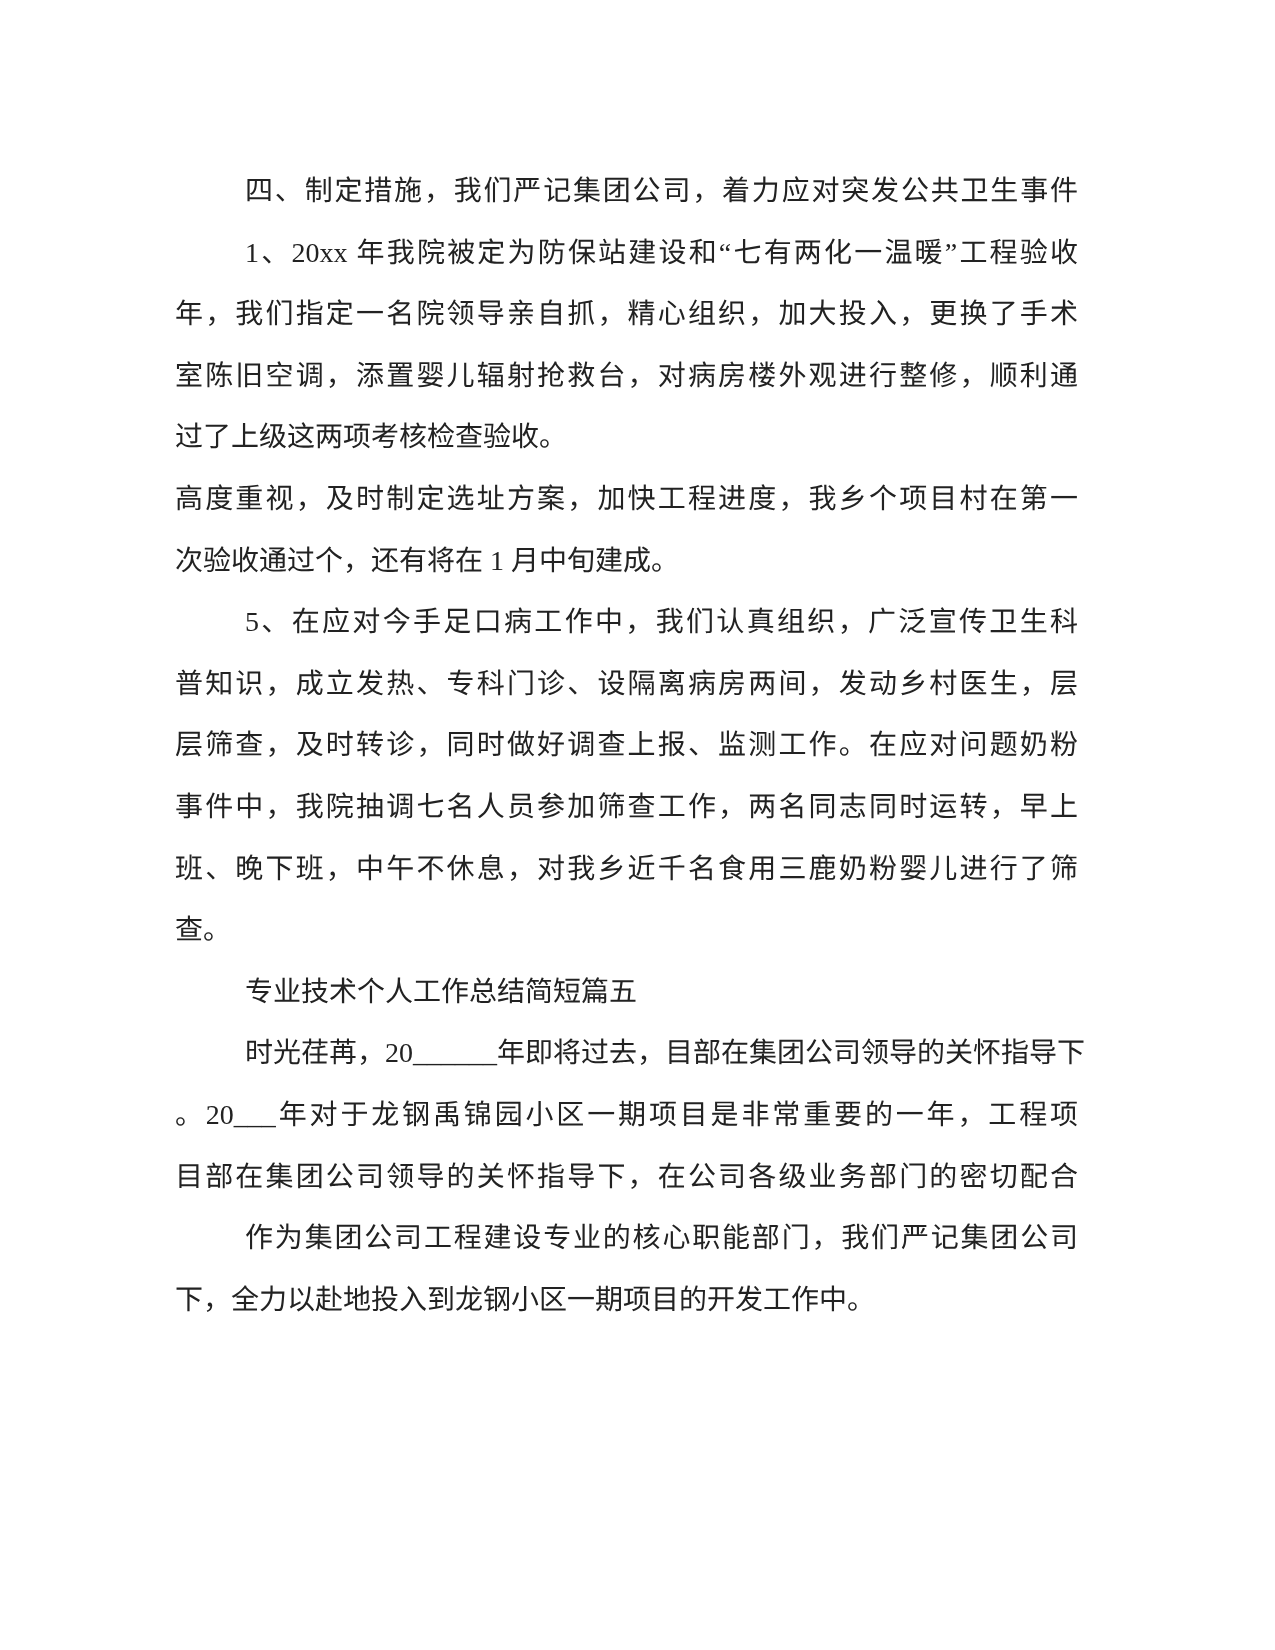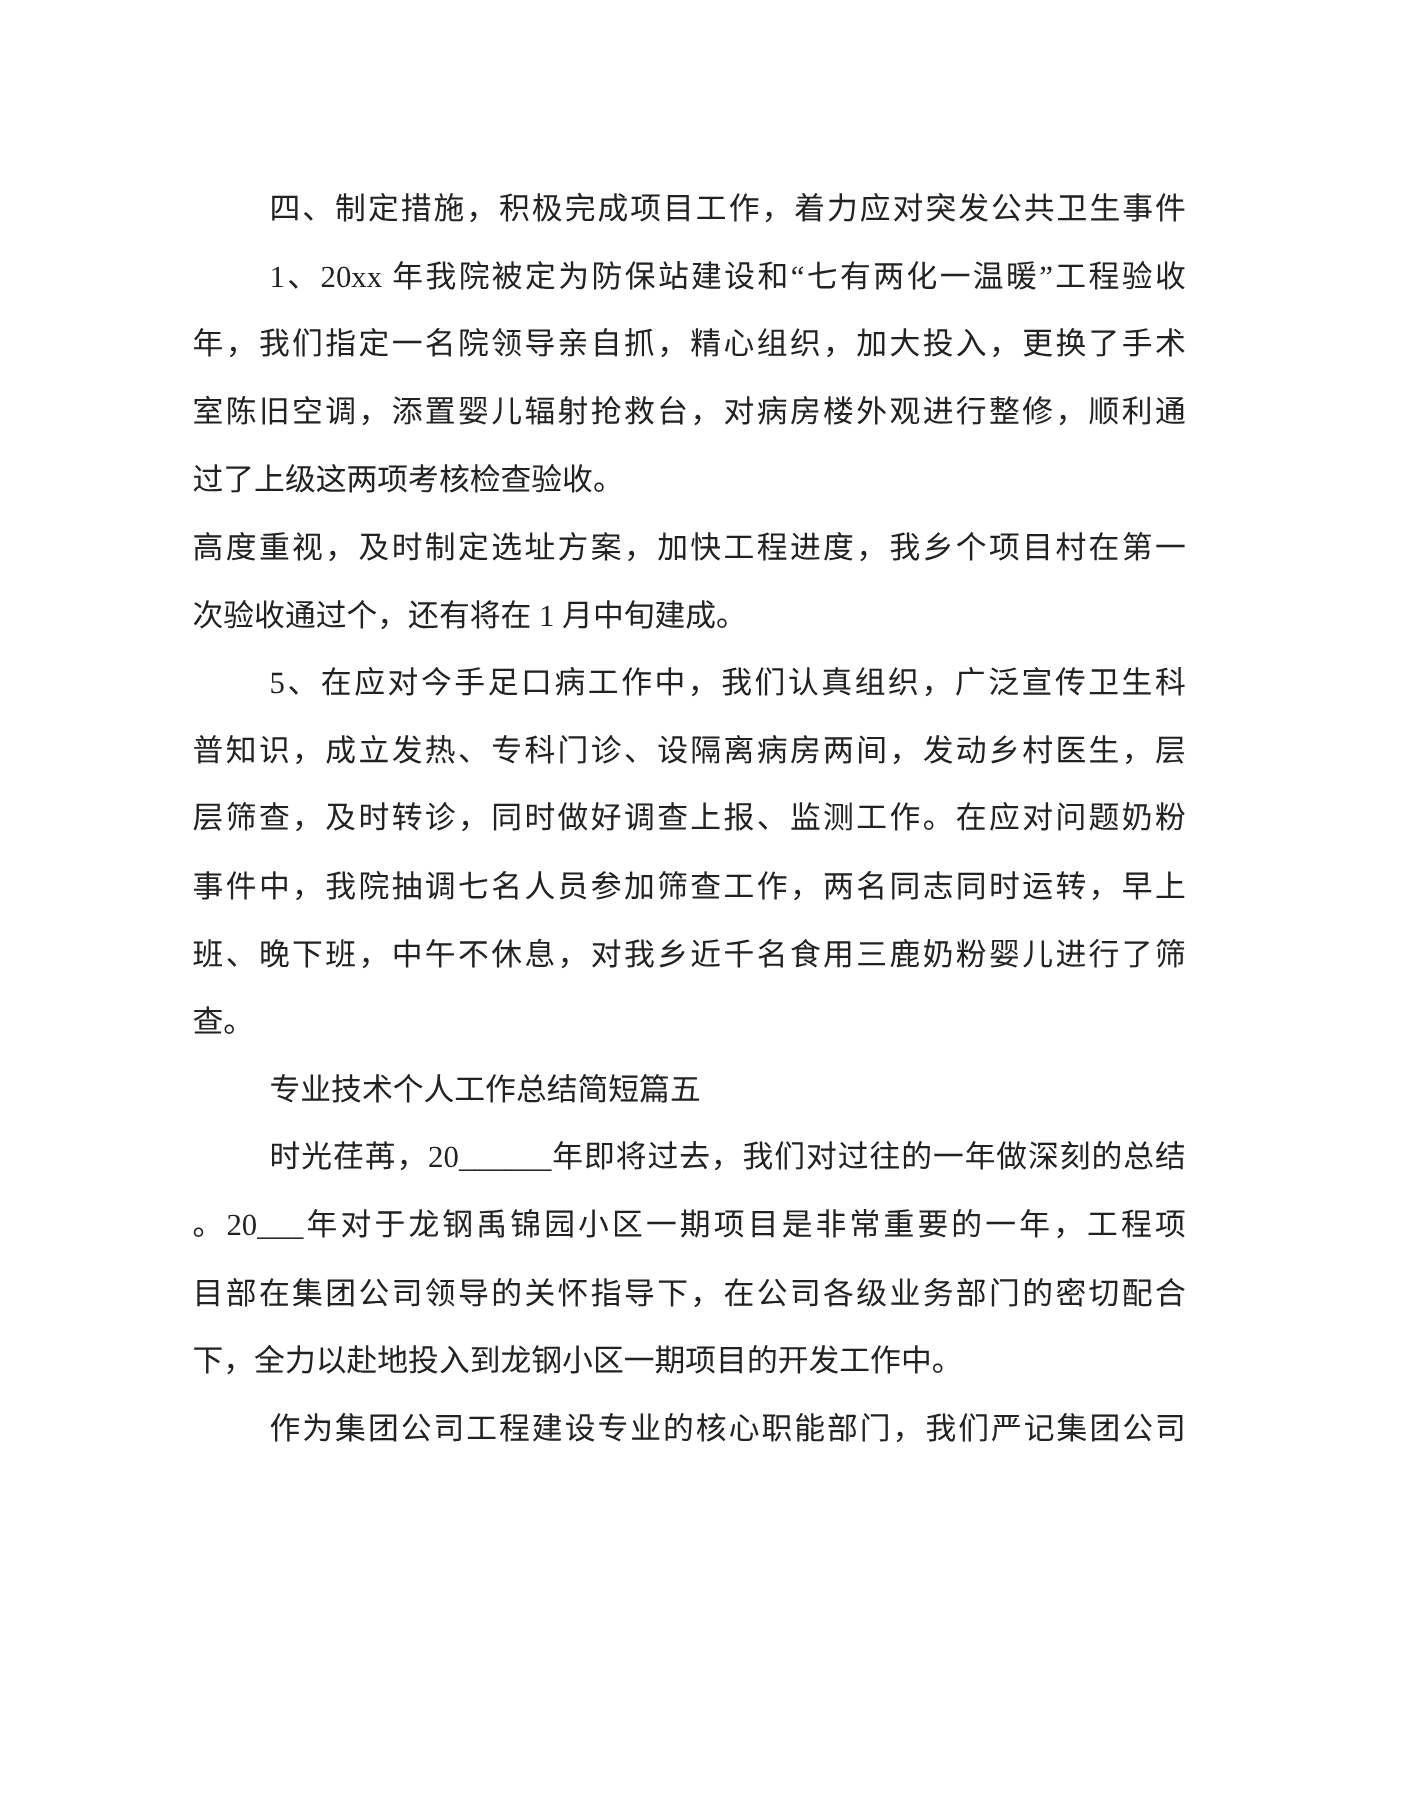--- a/index.html
+++ b/index.html
@@ -43,33 +43,33 @@
   .line.indent {
     
     text-indent: 70px;
   }
 </style>
 </head>
 <body>
 
 <div class="page">
   <div class="text-column" id="text-column">
-      <div class="line full indent">四、制定措施，积极完成项目工作，着力应对突发公共卫生事件</div>
+      <div class="line full indent">四、制定措施，我们严记集团公司，着力应对突发公共卫生事件</div>
       <div class="line full indent">1、20xx 年我院被定为防保站建设和“七有两化一温暖”工程验收</div>
       <div class="line full">年，我们指定一名院领导亲自抓，精心组织，加大投入，更换了手术</div>
       <div class="line full">室陈旧空调，添置婴儿辐射抢救台，对病房楼外观进行整修，顺利通</div>
       <div class="line short">过了上级这两项考核检查验收。</div>
       <div class="line full">高度重视，及时制定选址方案，加快工程进度，我乡个项目村在第一</div>
       <div class="line short">次验收通过个，还有将在 1 月中旬建成。</div>
       <div class="line full indent">5、在应对今手足口病工作中，我们认真组织，广泛宣传卫生科</div>
       <div class="line full">普知识，成立发热、专科门诊、设隔离病房两间，发动乡村医生，层</div>
       <div class="line full">层筛查，及时转诊，同时做好调查上报、监测工作。在应对问题奶粉</div>
       <div class="line full">事件中，我院抽调七名人员参加筛查工作，两名同志同时运转，早上</div>
       <div class="line full">班、晚下班，中午不休息，对我乡近千名食用三鹿奶粉婴儿进行了筛</div>
       <div class="line short">查。</div>
       <div class="line short indent">专业技术个人工作总结简短篇五</div>
-      <div class="line full indent">时光荏苒，20______年即将过去，我们对过往的一年做深刻的总结</div>
+      <div class="line full indent">时光荏苒，20______年即将过去，目部在集团公司领导的关怀指导下</div>
       <div class="line full">。20___年对于龙钢禹锦园小区一期项目是非常重要的一年，工程项</div>
       <div class="line full">目部在集团公司领导的关怀指导下，在公司各级业务部门的密切配合</div>
+      <div class="line full indent">作为集团公司工程建设专业的核心职能部门，我们严记集团公司</div>
       <div class="line short">下，全力以赴地投入到龙钢小区一期项目的开发工作中。</div>
-      <div class="line full indent">作为集团公司工程建设专业的核心职能部门，我们严记集团公司</div>
     </div>
 </div>
 
 </body></html>

